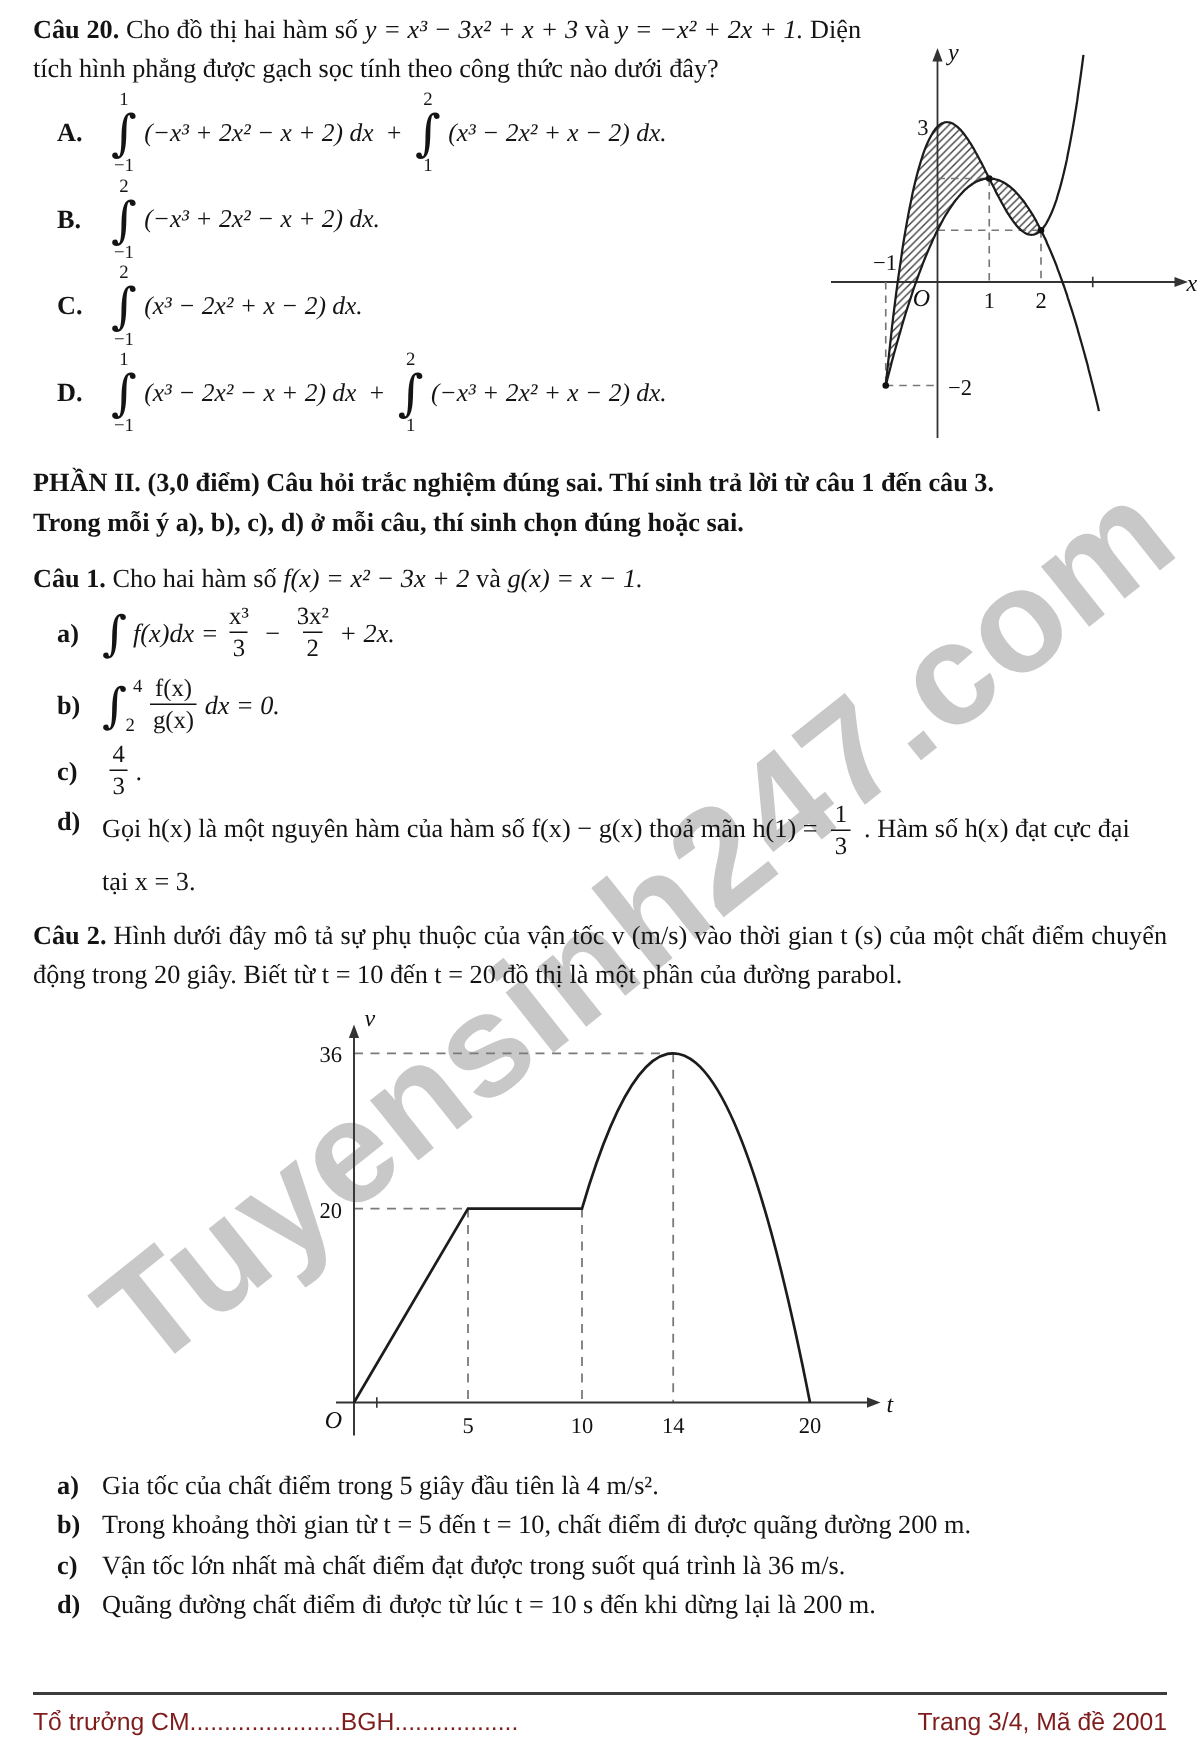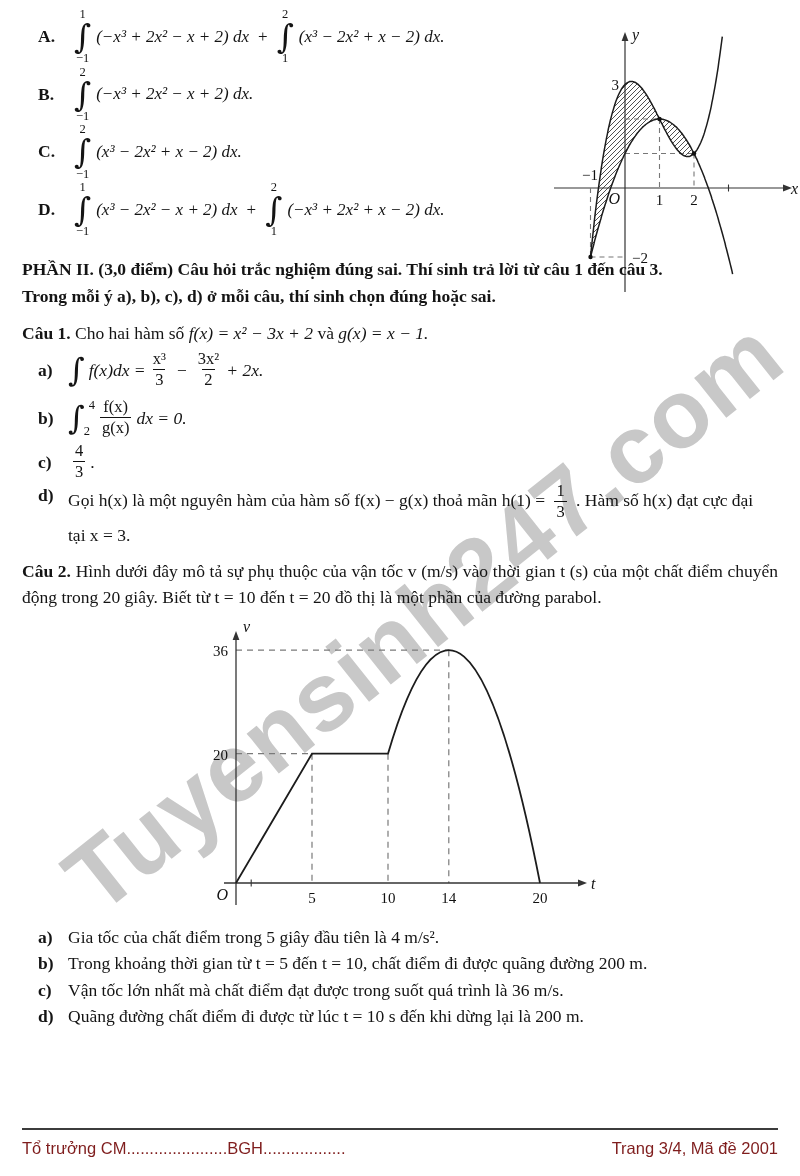--- a/index.html
+++ b/index.html
@@ -101,20 +101,28 @@
     <text class="axlab" x="74" y="184" text-anchor="end">O</text>
     <text class="ticklab" x="73" y="70" text-anchor="end">3</text>
     <text class="ticklab" x="52" y="160" text-anchor="end">−1</text>
     <text class="ticklab" x="113.5" y="185" text-anchor="middle">1</text>
     <text class="ticklab" x="148" y="185" text-anchor="middle">2</text>
     <text class="ticklab" x="86" y="243">−2</text>
   </svg>
 
   <div class="content">
 
+    <div class="para">
+      <span class="bold">Câu 20.</span>
+      <span>Cho đồ thị hai hàm số</span>
+      <span class="m">y = x³ − 3x² + x + 3</span>
+      <span>và</span>
+      <span class="m">y = −x² + 2x + 1.</span>
+      <span>Diện tích hình phẳng được gạch sọc tính theo công thức nào dưới đây?</span>
+    </div>
 
     <div class="opts">
       <div class="opt">
         <span class="olabel">A.</span>
         <span class="di">
           <span class="l">1</span>
           <span class="s">∫</span>
           <span class="l">−1</span>
         </span>
         <span class="obody">(−x³ + 2x² − x + 2) dx</span>

